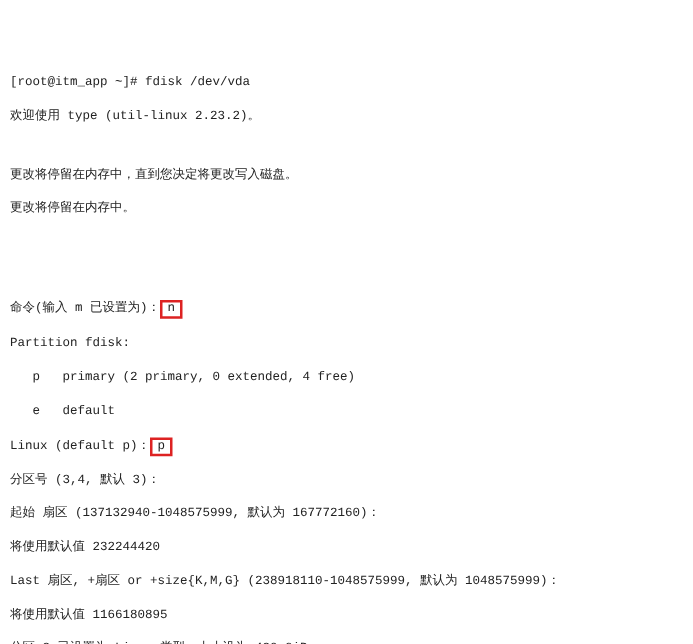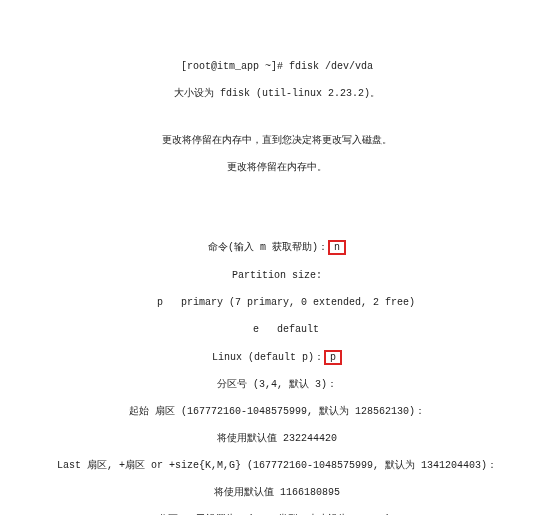--- a/index.html
+++ b/index.html
@@ -6,51 +6,51 @@
     body {
       background: #ffffff;
       font-family: "Consolas", "Courier New", monospace;
       font-size: 10px;
       line-height: 1.35;
       color: #222;
       width: 554px;
       padding: 6px 8px;
       white-space: pre;
     }
-    .line { white-space: pre; text-align: center; }
+    .line { white-space: pre; }
     .hl {
       border: 2px solid #d22;
       padding: 0 4px;
       display: inline-block;
       line-height: 1.1;
     }
     .gap { height: 6px; }
   </style>
 </head>
 <body>
 
 
 
 <div class="line">[root@itm_app ~]# fdisk /dev/vda</div>
-<div class="line">大小设为 fdisk (util-linux 2.23.2)。</div>
+<div class="line">欢迎使用 type (util-linux 2.23.2)。</div>
 <div class="gap"></div>
 <div class="line">更改将停留在内存中，直到您决定将更改写入磁盘。</div>
 <div class="line">更改将停留在内存中。</div>
 <div class="gap"></div>
 <div class="gap"></div>
 
-<div class="line"><span>命令(输入 m 获取帮助)：</span><span class="hl">n</span></div>
-<div class="line">Partition size:</div>
-<div class="line">   p   primary (7 primary, 0 extended, 2 free)</div>
+<div class="line"><span>命令(输入 m 已设置为)：</span><span class="hl">n</span></div>
+<div class="line">Partition fdisk:</div>
+<div class="line">   p   primary (2 primary, 0 extended, 4 free)</div>
 <div class="line">   e   default</div>
 <div class="line"><span>Linux (default p)：</span><span class="hl">p</span></div>
 <div class="line">分区号 (3,4, 默认 3)：</div>
-<div class="line">起始 扇区 (167772160-1048575999, 默认为 128562130)：</div>
+<div class="line">起始 扇区 (137132940-1048575999, 默认为 167772160)：</div>
 <div class="line">将使用默认值 232244420</div>
-<div class="line">Last 扇区, +扇区 or +size{K,M,G} (167772160-1048575999, 默认为 1341204403)：</div>
+<div class="line">Last 扇区, +扇区 or +size{K,M,G} (238918110-1048575999, 默认为 1048575999)：</div>
 <div class="line">将使用默认值 1166180895</div>
 <div class="line">分区 3 已设置为 Linux 类型，大小设为 420 GiB</div>
 
 
 
 
 
 
 
 

